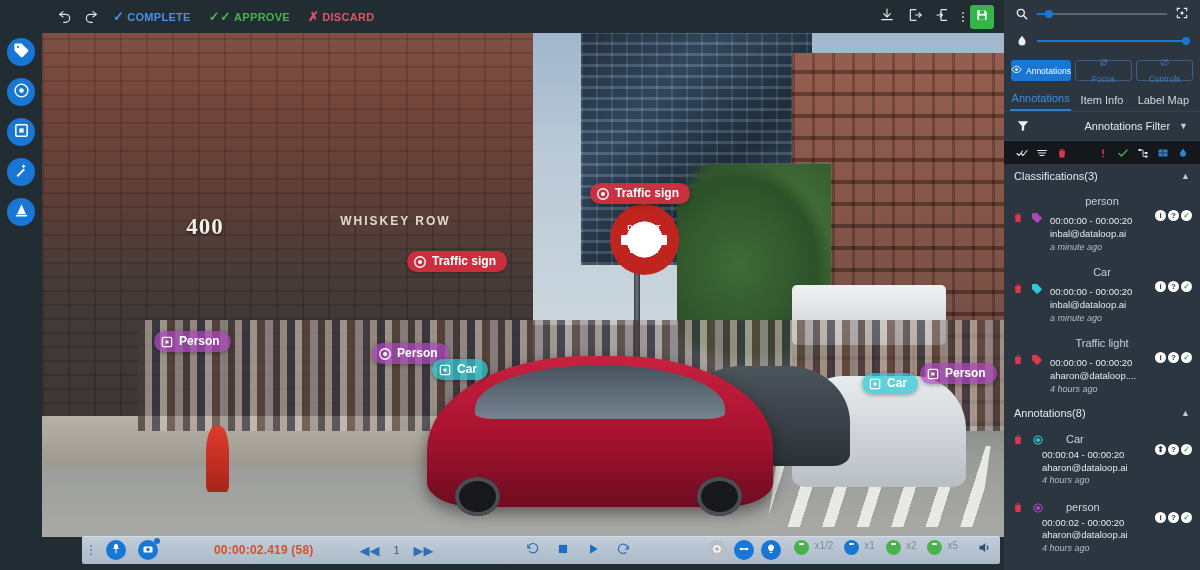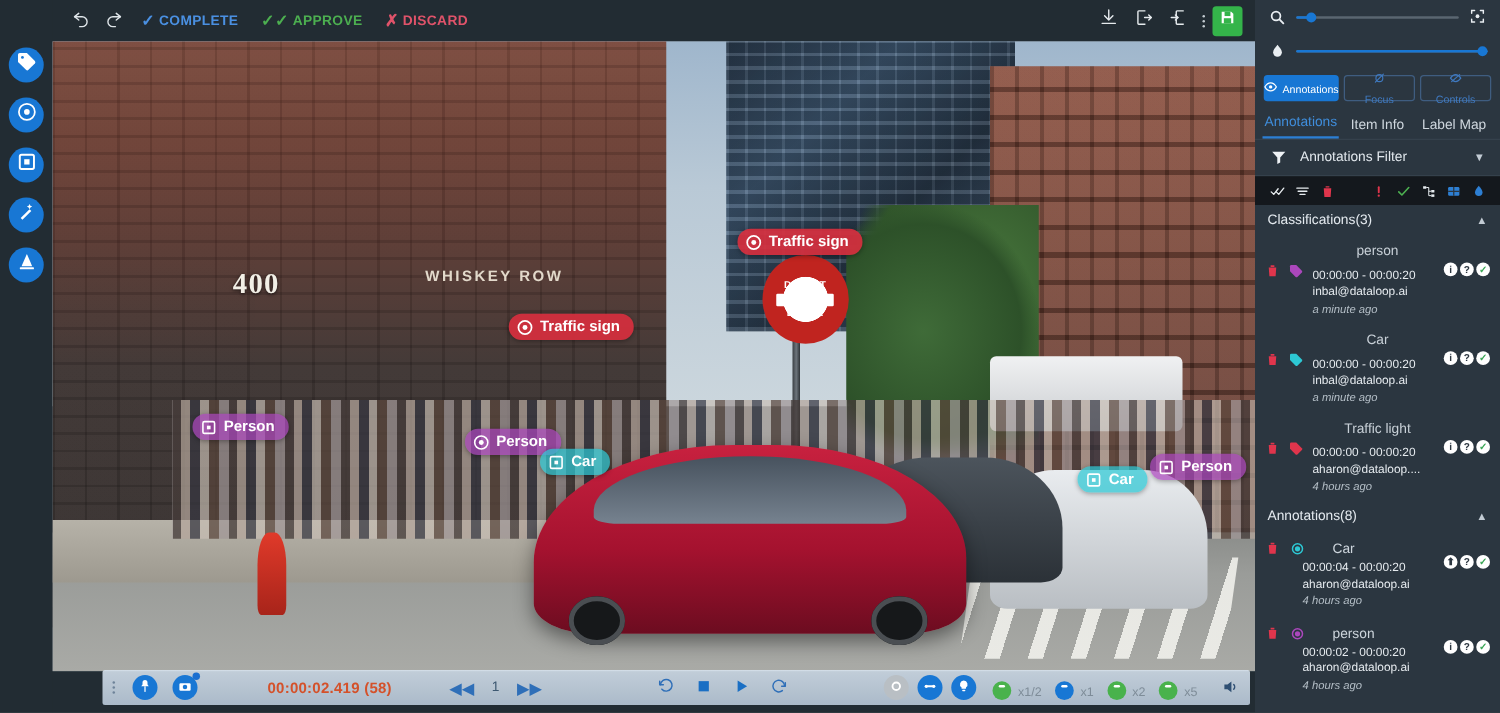--- a/index.html
+++ b/index.html
@@ -148,21 +148,21 @@
   .pbtn.grey { background:#b9bfc4; }
   .pbtn.relative { position:relative; }
   .badge-dot { position:absolute; top:-2px; right:-2px; width:6px; height:6px; border-radius:50%; background:#1b6fd0; }
   .time { color:#d4512a; font-weight:700; font-size:12px; margin-left: 44px; letter-spacing:.2px; }
   .navgrp { display:flex; align-items:center; gap:14px; margin-left:46px; color:#2f6fb8; }
   .navgrp .ic { cursor:pointer; font-size:13px; }
   .framenum { color:#3d5871; font-size:11px; }
   .mid-controls { display:flex; align-items:center; gap:16px; margin-left: 92px; color:#2f6fb8; }
   .mid-controls .ic { cursor:pointer; }
   .mid-controls svg { width:14px; height:14px; }
-  .right-controls { margin-left:auto; display:flex; align-items:flex-end; gap:5px; }
+  .right-controls { margin-left:auto; display:flex; align-items:flex-start; gap:5px; }
   .speed-lbl { color:#7e8c98; font-size:10px; margin-right:6px; }
   .stopwatch { width:15px; height:15px; border-radius:50%; display:flex; align-items:center; justify-content:center; cursor:pointer; }
   .sw-green { background:#49b24c; } .sw-blue { background:#1877d4; }
   .stopwatch:before { content:""; width:5px; height:2px; background:#fff; position:relative; top:-4px; border-radius:1px;}
   .vol { margin-left:8px; cursor:pointer; }
   .vol svg { width:15px; height:15px; fill:#2f4f73; }
 
   
   .side { width:196px; height:570px; background:#2b3640; flex:0 0 196px;
     display:flex; flex-direction:column; overflow:hidden; }
@@ -183,21 +183,21 @@
   .seg-off { background:transparent; border:1px solid #3f5d80; color:#3f79bf;flex-direction:column; }
 
   .tabs { display:flex; padding: 0 6px; height:26px; align-items:flex-end; }
   .tab { flex:1; text-align:center; font-size:11px; color:#cfd7de; padding-bottom:5px; cursor:pointer; }
   .tab.active { color:#3f8ddb; border-bottom:2px solid #2c7fd4; }
 
   .filter-row { display:flex; align-items:center; gap:9px; height:30px; padding: 0 12px;
      border-top:1px solid #35414c; border-bottom:1px solid #35414c; cursor:pointer;}
   .filter-row .fi { width:15px; height:15px; }
   .filter-row .fi svg { width:14px; height:14px; fill:#eef2f5; }
-  .filter-row .lbl { font-size:11px; color:#e2e8ed; flex:1; text-align:left; }
+  .filter-row .lbl { font-size:11px; color:#e2e8ed; flex:1; text-align:right; }
   .filter-row .chev { color:#c3ccd4; font-size:9px; }
 
   .icon-bar { height:23px; background:#14181d; display:flex; align-items:center;
      padding: 0 10px; gap:5px; }
   .icon-bar .ib { width:15px; height:13px; display:flex; align-items:center; justify-content:center; cursor:pointer; }
   .icon-bar .ib svg { width:12px; height:12px; }
   .icon-bar .spacer { flex:1; }
 
   .sec-head { display:flex; align-items:center; height:24px; padding: 0 10px;
      font-size:11px; color:#e4eaef; cursor:pointer; }

